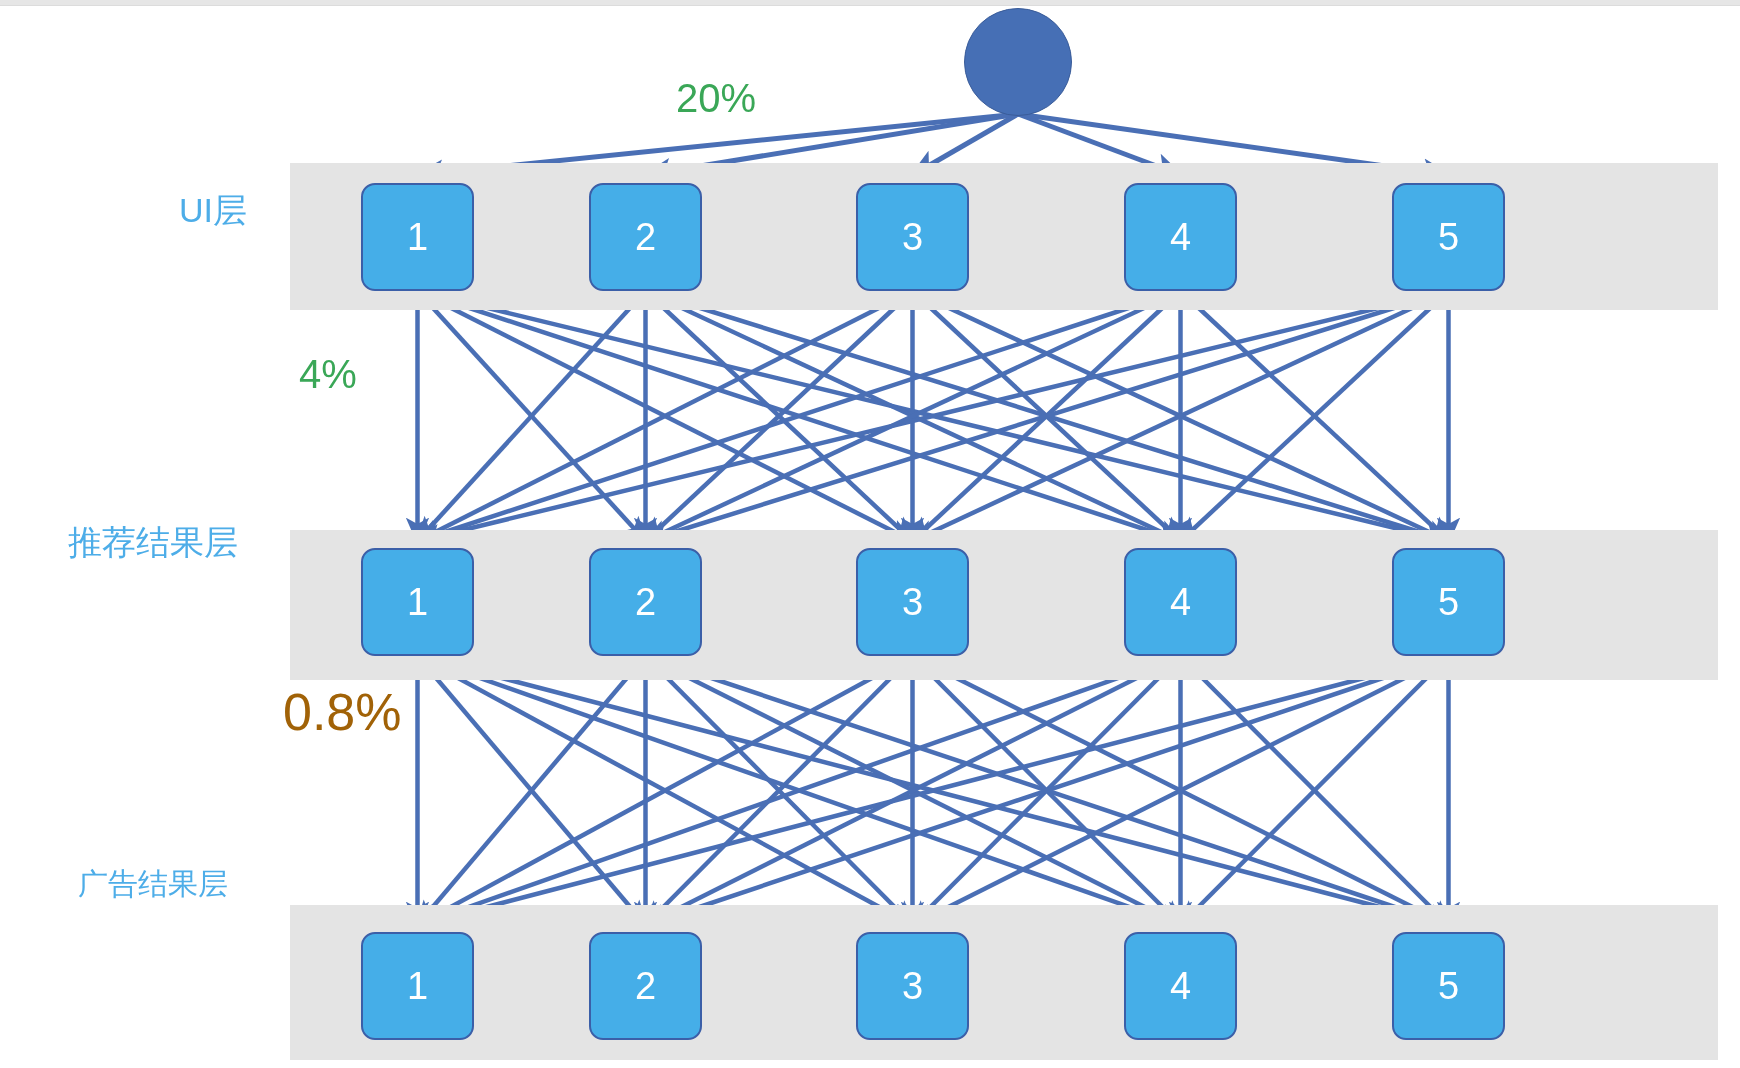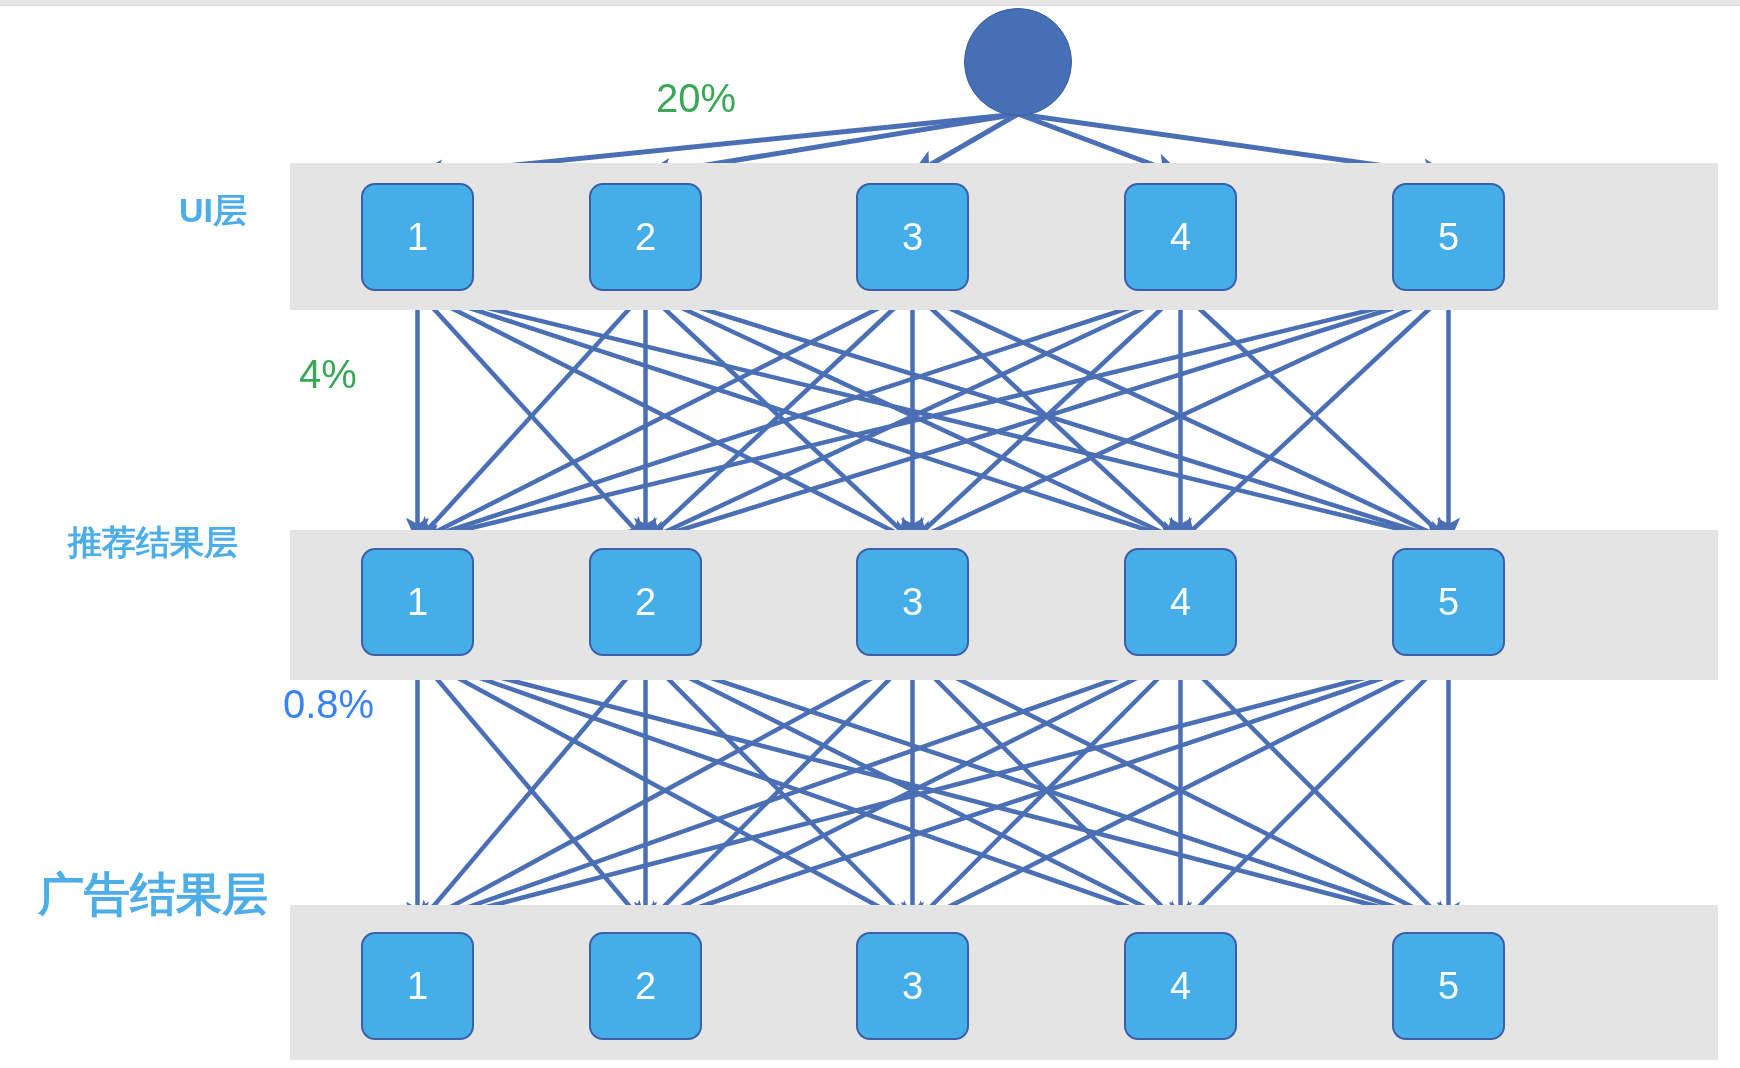--- a/index.html
+++ b/index.html
@@ -33,21 +33,21 @@
     width: 1740px;
     height: 1068px;
   }
   .band {
     position: absolute;
     background: #e4e4e4;
   }
   .layer-label {
     position: absolute;
     color: #4DADE8;
-    font-weight: bold;
+    font-weight: normal;
     font-family: "Liberation Sans", sans-serif;
     white-space: nowrap;
     text-align: center;
   }
   .node {
     position: absolute;
     background: #45AEE8;
     border: 2.5px solid #3B5FA8;
     border-radius: 14px;
     display: flex;
@@ -147,39 +147,39 @@
   </svg>
 
   <div id="bands">
       <div class="band" style="left: 290px; top: 163px; width: 1428px; height: 147px; background: rgb(228, 228, 228);"></div>
       <div class="band" style="left: 290px; top: 530px; width: 1428px; height: 150px; background: rgb(228, 228, 228);"></div>
       <div class="band" style="left: 290px; top: 905px; width: 1428px; height: 155px; background: rgb(228, 228, 228);"></div>
     </div>
   <div id="labels">
       <div class="layer-label" style="left: 78px; top: 188px; width: 270px; font-size: 34px; color: rgb(77, 173, 232);">UI层</div>
       <div class="layer-label" style="left: 18px; top: 520px; width: 270px; font-size: 34px; color: rgb(77, 173, 232); text-align: center;">推荐结果层</div>
-      <div class="layer-label" style="left: 18px; top: 864px; width: 270px; font-size: 46px; color: rgb(77, 173, 232);">广告结果层</div>
+      <div class="layer-label" style="left: 18px; top: 864px; width: 270px; font-size: 30px; color: rgb(77, 173, 232);">广告结果层</div>
     </div>
   <div id="nodes">
       <div class="node" style="left: 361px; top: 183px; width: 113px; height: 108px; font-size: 38px; border-radius: 14px; background: rgb(69, 174, 232); border-color: rgb(59, 95, 168); color: rgb(255, 255, 255);">1</div>
       <div class="node" style="left: 589px; top: 183px; width: 113px; height: 108px; font-size: 38px; border-radius: 14px; background: rgb(69, 174, 232); border-color: rgb(59, 95, 168); color: rgb(255, 255, 255);">2</div>
       <div class="node" style="left: 856px; top: 183px; width: 113px; height: 108px; font-size: 38px; border-radius: 14px; background: rgb(69, 174, 232); border-color: rgb(59, 95, 168); color: rgb(255, 255, 255);">3</div>
       <div class="node" style="left: 1124px; top: 183px; width: 113px; height: 108px; font-size: 38px; border-radius: 14px; background: rgb(69, 174, 232); border-color: rgb(59, 95, 168); color: rgb(255, 255, 255);">4</div>
       <div class="node" style="left: 1392px; top: 183px; width: 113px; height: 108px; font-size: 38px; border-radius: 14px; background: rgb(69, 174, 232); border-color: rgb(59, 95, 168); color: rgb(255, 255, 255);">5</div>
       <div class="node" style="left: 361px; top: 548px; width: 113px; height: 108px; font-size: 38px; border-radius: 14px; background: rgb(69, 174, 232); border-color: rgb(59, 95, 168); color: rgb(255, 255, 255);">1</div>
       <div class="node" style="left: 589px; top: 548px; width: 113px; height: 108px; font-size: 38px; border-radius: 14px; background: rgb(69, 174, 232); border-color: rgb(59, 95, 168); color: rgb(255, 255, 255);">2</div>
       <div class="node" style="left: 856px; top: 548px; width: 113px; height: 108px; font-size: 38px; border-radius: 14px; background: rgb(69, 174, 232); border-color: rgb(59, 95, 168); color: rgb(255, 255, 255);">3</div>
       <div class="node" style="left: 1124px; top: 548px; width: 113px; height: 108px; font-size: 38px; border-radius: 14px; background: rgb(69, 174, 232); border-color: rgb(59, 95, 168); color: rgb(255, 255, 255);">4</div>
       <div class="node" style="left: 1392px; top: 548px; width: 113px; height: 108px; font-size: 38px; border-radius: 14px; background: rgb(69, 174, 232); border-color: rgb(59, 95, 168); color: rgb(255, 255, 255);">5</div>
       <div class="node" style="left: 361px; top: 932px; width: 113px; height: 108px; font-size: 38px; border-radius: 14px; background: rgb(69, 174, 232); border-color: rgb(59, 95, 168); color: rgb(255, 255, 255);">1</div>
       <div class="node" style="left: 589px; top: 932px; width: 113px; height: 108px; font-size: 38px; border-radius: 14px; background: rgb(69, 174, 232); border-color: rgb(59, 95, 168); color: rgb(255, 255, 255);">2</div>
       <div class="node" style="left: 856px; top: 932px; width: 113px; height: 108px; font-size: 38px; border-radius: 14px; background: rgb(69, 174, 232); border-color: rgb(59, 95, 168); color: rgb(255, 255, 255);">3</div>
       <div class="node" style="left: 1124px; top: 932px; width: 113px; height: 108px; font-size: 38px; border-radius: 14px; background: rgb(69, 174, 232); border-color: rgb(59, 95, 168); color: rgb(255, 255, 255);">4</div>
       <div class="node" style="left: 1392px; top: 932px; width: 113px; height: 108px; font-size: 38px; border-radius: 14px; background: rgb(69, 174, 232); border-color: rgb(59, 95, 168); color: rgb(255, 255, 255);">5</div>
     </div>
   <div id="percents">
-      <div class="pct-label" style="left: 656px; top: 76px; font-size: 40px; color: rgb(58, 167, 87);">20%</div>
+      <div class="pct-label" style="left: 676px; top: 76px; font-size: 40px; color: rgb(58, 167, 87);">20%</div>
       <div class="pct-label" style="left: 299px; top: 352px; font-size: 40px; color: rgb(58, 167, 87);">4%</div>
-      <div class="pct-label" style="left: 283px; top: 682px; font-size: 40px; color: #3b82f6; text-align: center;">0.8%</div>
+      <div class="pct-label" style="left: 283px; top: 682px; font-size: 52px; color: #a16207; text-align: center;">0.8%</div>
     </div>
 
   <div class="root-circle" id="root-circle" style="left: 964px; top: 8px; width: 108px; height: 108px; background: rgb(70, 111, 181);"></div>
 </div>
 
 </body></html>

